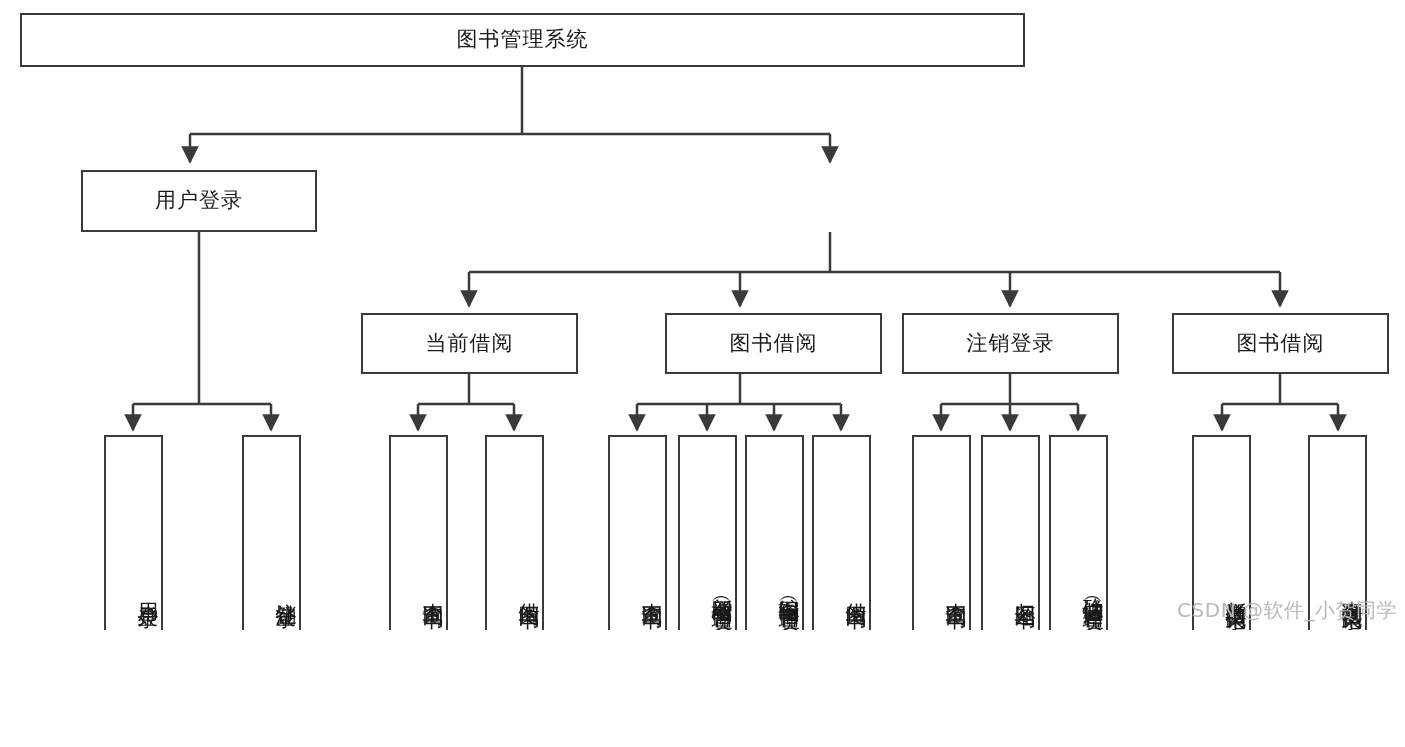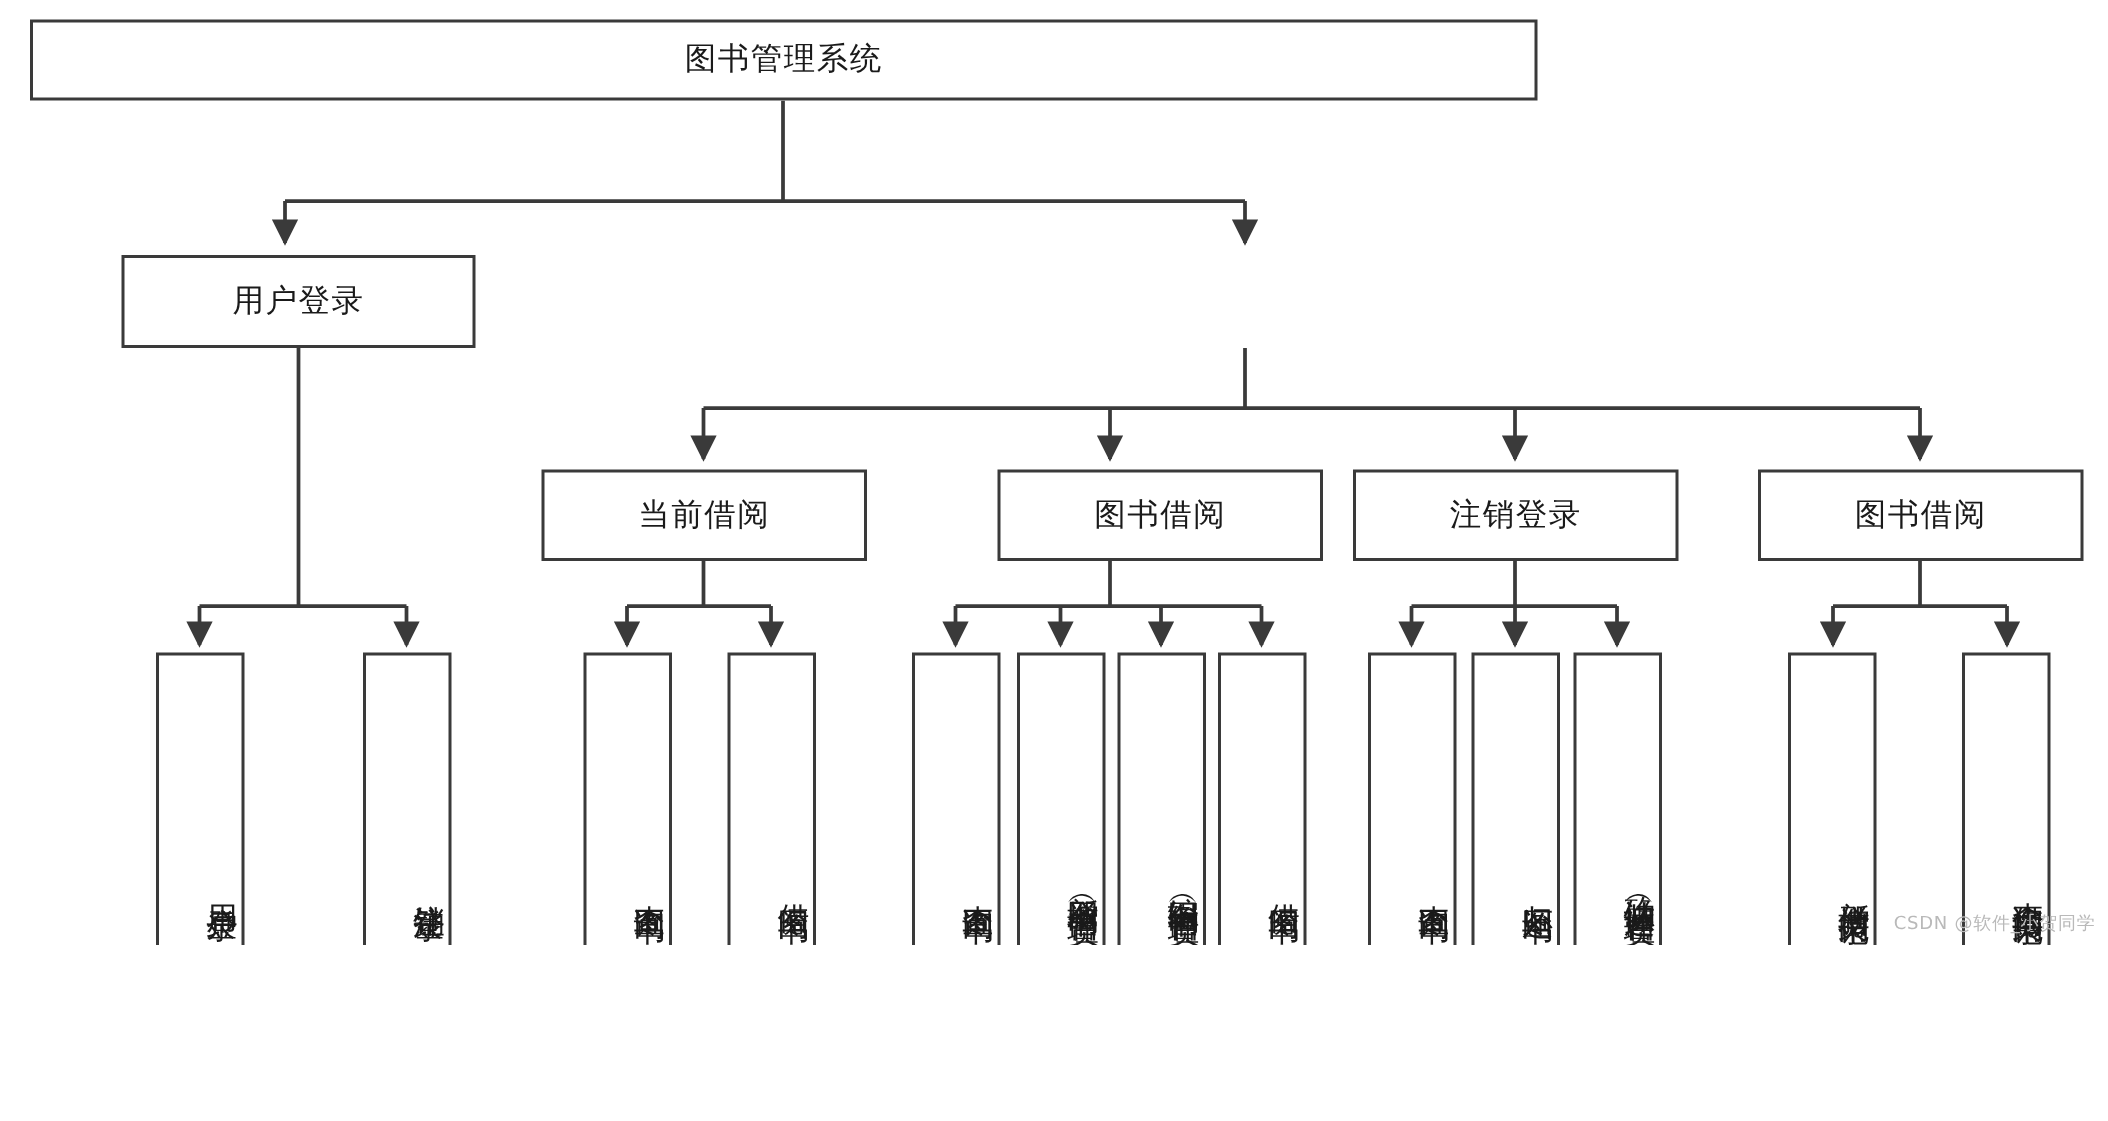--- a/index.html
+++ b/index.html
@@ -53,21 +53,21 @@
   }
   .node.vert .vtxt {
     writing-mode: vertical-rl;
     text-orientation: upright;
     white-space: nowrap;
   }
   #watermark {
     position: absolute;
     right: 8px;
     bottom: 6px;
-    font-size: 12px;
+    font-size: 20px;
     color: #b9b9b9;
     letter-spacing: 0.5px;
     white-space: nowrap;
   }
 </style>
 </head>
 <body>
 
 <div id="canvas">
 

